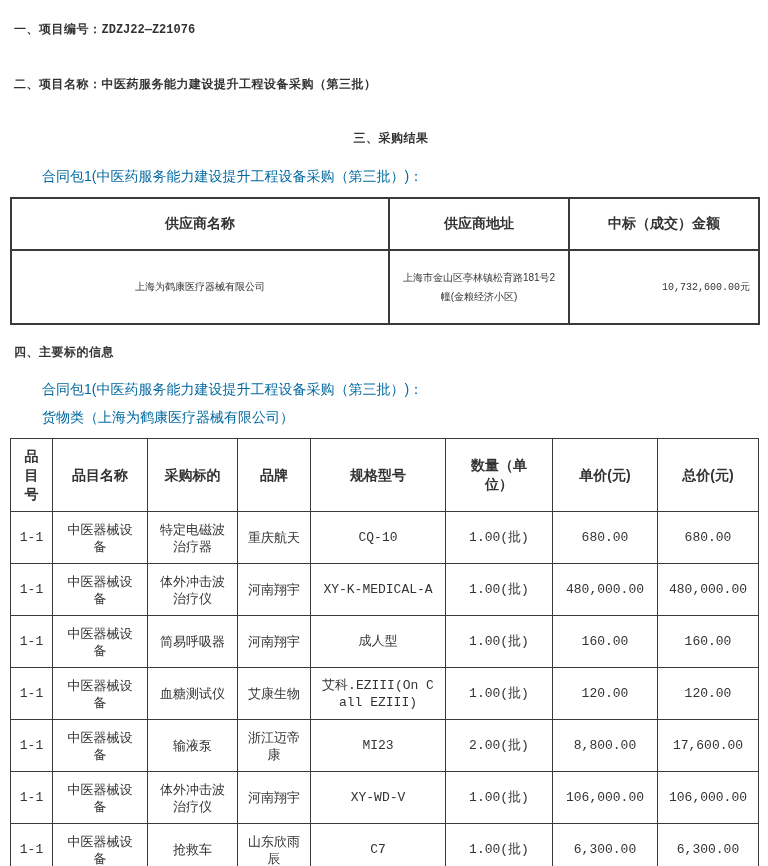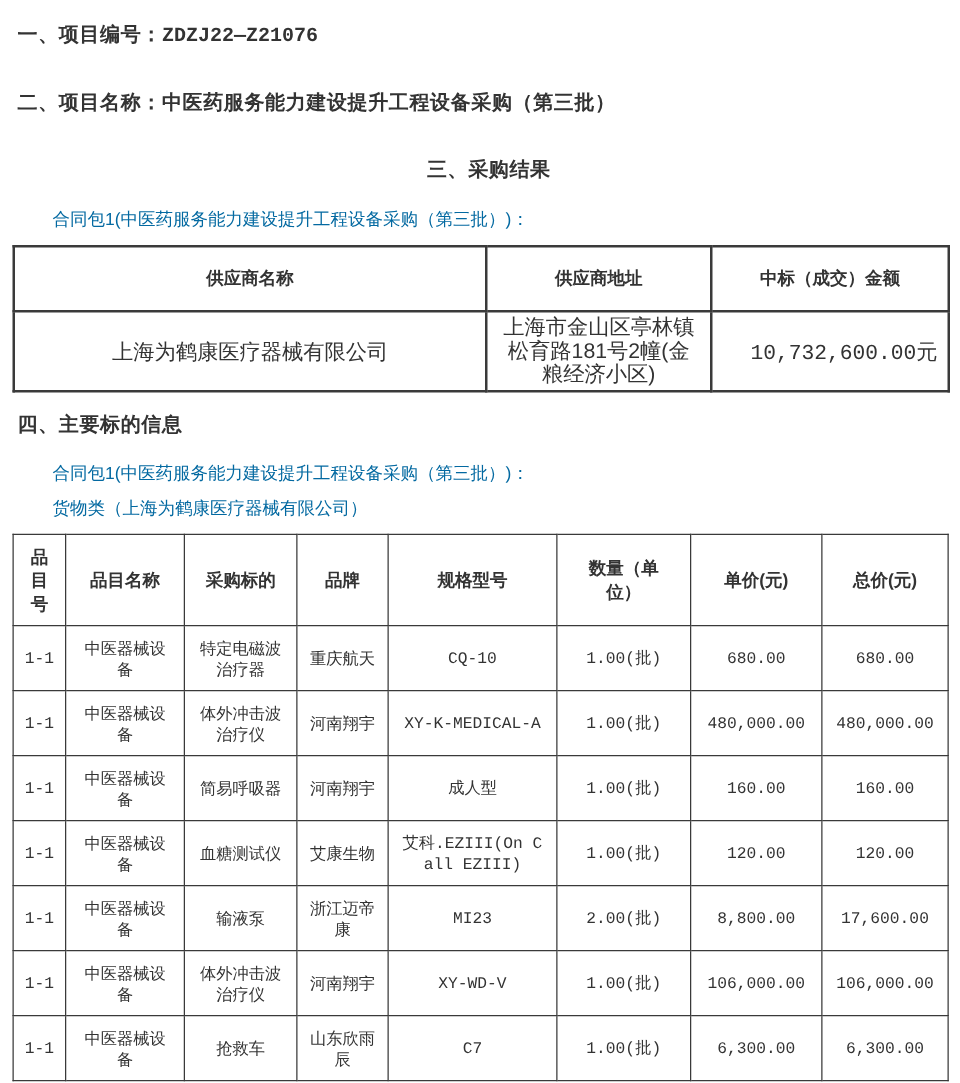--- a/index.html
+++ b/index.html
@@ -4,21 +4,21 @@
 <style>
   * { box-sizing: border-box; margin: 0; padding: 0; }
   html, body { background: #fff; }
   body {
     width: 768px; height: 866px; overflow: hidden;
     font-family: "Liberation Sans", sans-serif;
     color: #333;
   }
   .heading {
     margin-left: 14px;
-    font-size: 16px; font-weight: bold; line-height: 16px;
+    font-size: 12px; font-weight: bold; line-height: 16px;
     letter-spacing: 0.5px;
   }
   .heading .code {
     font-family: "Liberation Mono", "DejaVu Sans Mono", monospace;
     letter-spacing: 0;
   }
   #h1 { margin-top: 21px; }
   #h2 { margin-top: 38px; }
   #h3 { margin-top: 38px; text-align: center; }
   #h4 { margin-top: 19px; }
@@ -36,21 +36,21 @@
   }
   th, td {
     border: 2px solid #3a3a3a;
     text-align: center; vertical-align: middle;
     overflow: hidden;
   }
   th { font-size: 14px; font-weight: bold; padding: 2px 8px; }
 
   
   #supplier-table th { height: 52px; margin-left: 28px; }
-  #supplier-table td { height: 62px; font-size: 17px; padding: 2px 10px; }
+  #supplier-table td { height: 74px; font-size: 10px; padding: 2px 10px; }
   #supplier-table td.addr span {
     display: inline-block; max-width: 158px; line-height: 19px;
   }
   #supplier-table td.amount {
     text-align: right; padding-right: 8px;
     font-family: "Liberation Mono", "DejaVu Sans Mono", monospace;
   }
 
   
   #items-table { border-width: 2px; }

